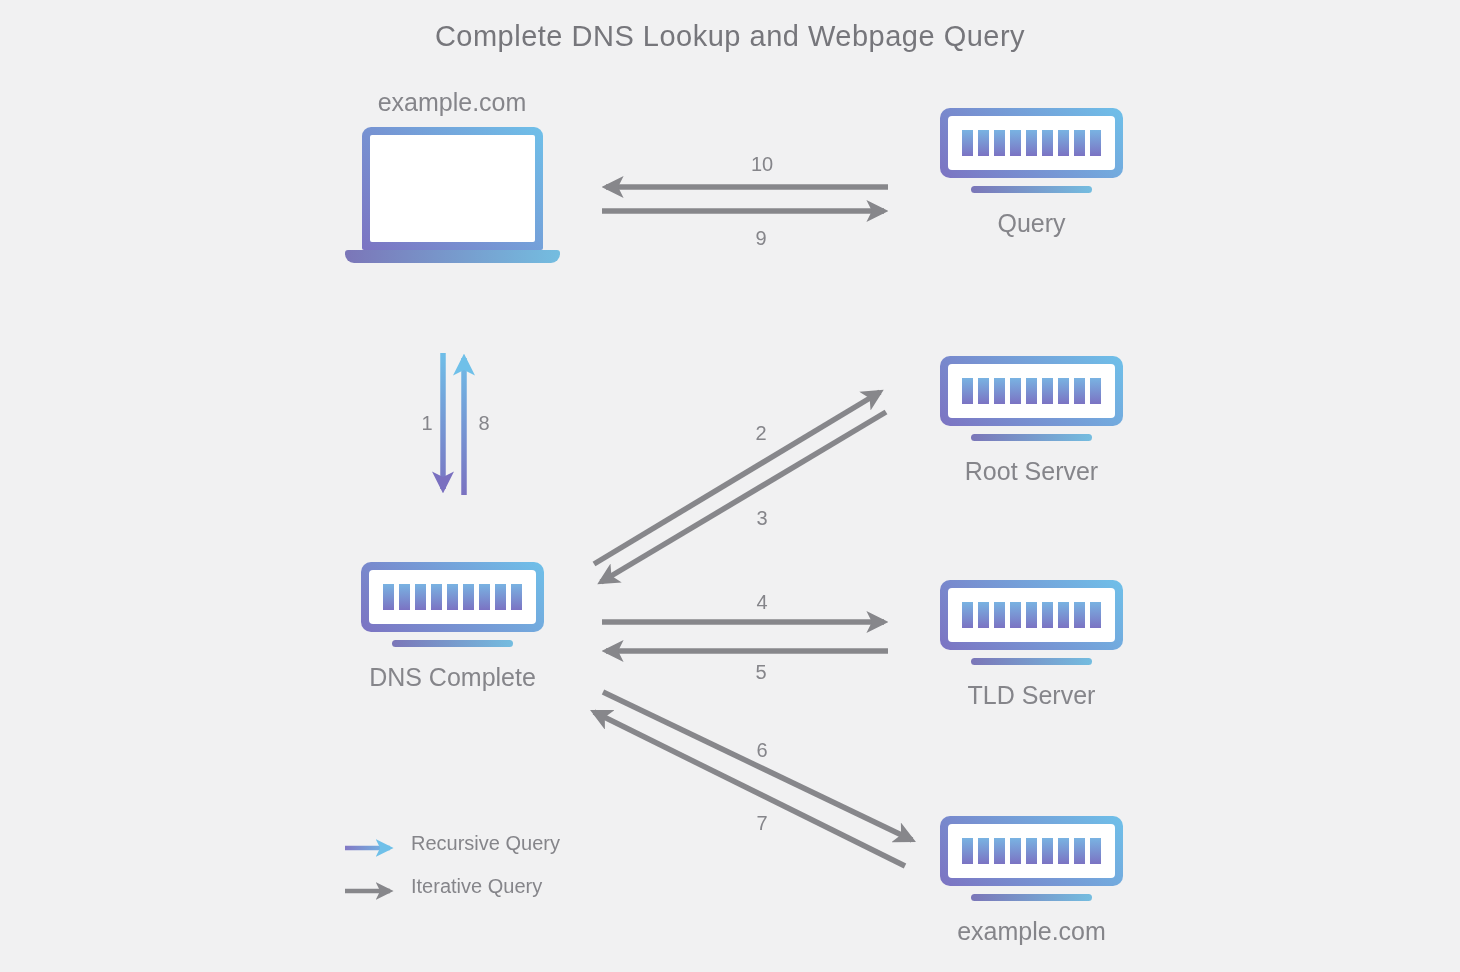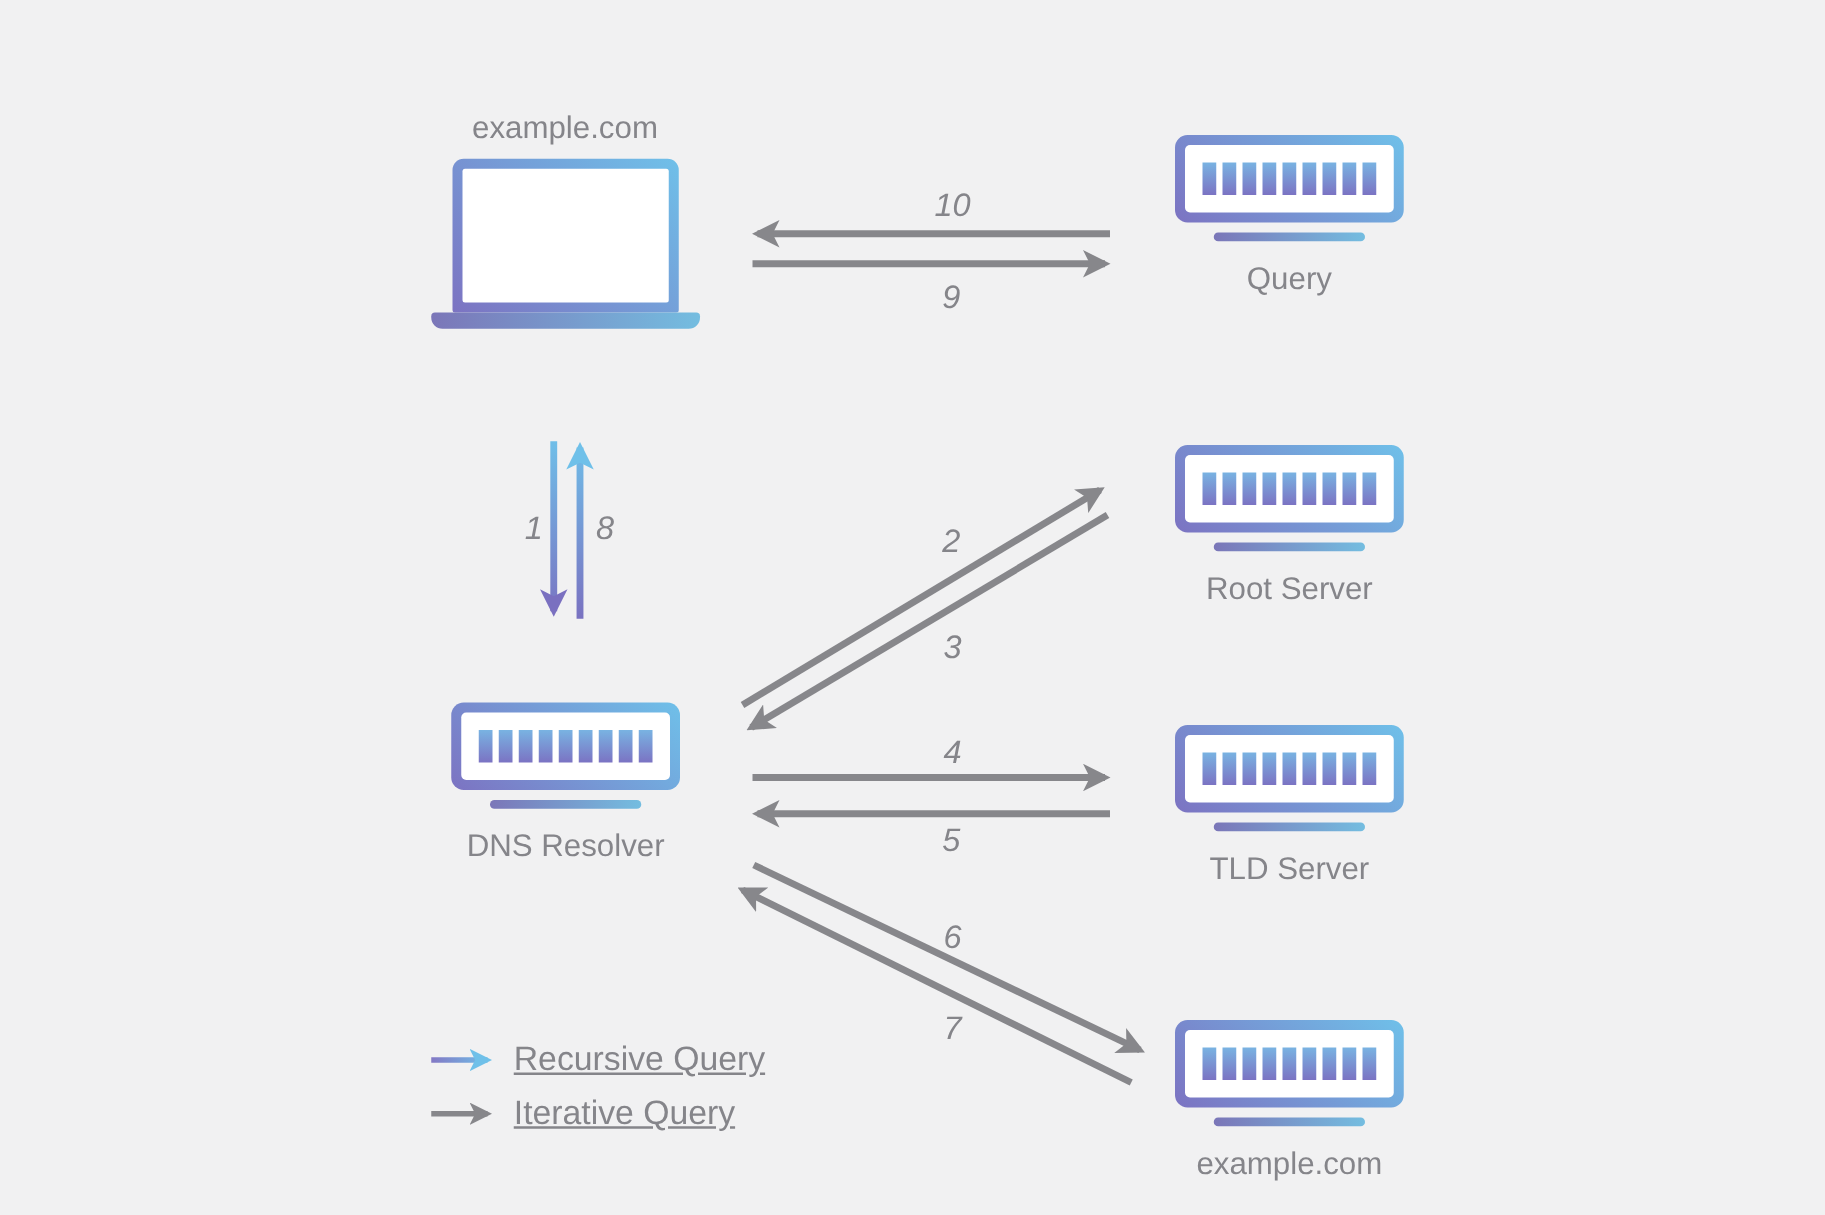--- a/index.html
+++ b/index.html
@@ -6,21 +6,21 @@
   .canvas{
     position:relative;width:1460px;height:972px;overflow:hidden;
     background:#f1f1f2;font-family:"Liberation Sans", sans-serif;
   }
   .title{
     position:absolute;top:20px;left:0;width:100%;text-align:center;
     font-size:29px;color:#76767b;letter-spacing:0.5px;
   }
   .num{
     position:absolute;transform:translate(-50%,-50%);
-    font-size:26px;color:#85858a;font-style:italic;
+    font-size:20px;color:#85858a;
   }
   .node-label{
     position:absolute;width:320px;text-align:center;
     font-size:25px;color:#85858a;
   }
   
   .laptop-screen{
     position:absolute;left:362px;top:127px;width:181px;height:123px;
     box-sizing:border-box;padding:8px;border-radius:9px 9px 2px 2px;
     background:linear-gradient(45deg,#7c73c2,#6fc0e9);
@@ -47,28 +47,29 @@
     background:linear-gradient(180deg,#79b3e2,#7b73c3);
   }
   .server-stand{
     width:121px;height:7px;margin:8px auto 0;
     border-radius:4px;background:linear-gradient(90deg,#7b76b8,#74bde0);
   }
   .server-label{margin-top:16px;text-align:center;font-size:25px;color:#85858a;}
   
   .arrows{position:absolute;left:0;top:0;pointer-events:none;}
   .legend-label{
-    position:absolute;left:411px;font-size:27px;color:#85858a;white-space:nowrap;text-decoration:underline;
+    position:absolute;left:411px;font-size:20px;color:#85858a;white-space:nowrap;
   }
 </style>
 </head>
 <body>
 
 <div class="canvas">
 
+  <div class="title">Complete DNS Lookup and Webpage Query</div>
 
   <div class="node-label" style="left:292px;top:88px;">example.com</div>
   <div>
     <div class="laptop-screen">
       <div class="laptop-screen-inner"></div>
     </div>
     <div class="laptop-base"></div>
   </div>
 
   <div class="server" style="left:940px;top:108px;">
@@ -127,21 +128,21 @@
               <span class="bar"></span>
               <span class="bar"></span>
               <span class="bar"></span>
               <span class="bar"></span>
               <span class="bar"></span>
             </div>
       </div>
         </div>
       <div class="server-stand"></div>
     </div>
-    <div class="server-label">DNS Resolver</div>
+    <div class="server-label">DNS Complete</div>
   </div>
 
   <div class="server" style="left:940px;top:580px;">
     <div>
       <div class="server-box">
           <div class="server-inner">
         <div class="server-bars">
               <span class="bar"></span>
               <span class="bar"></span>
               <span class="bar"></span>

